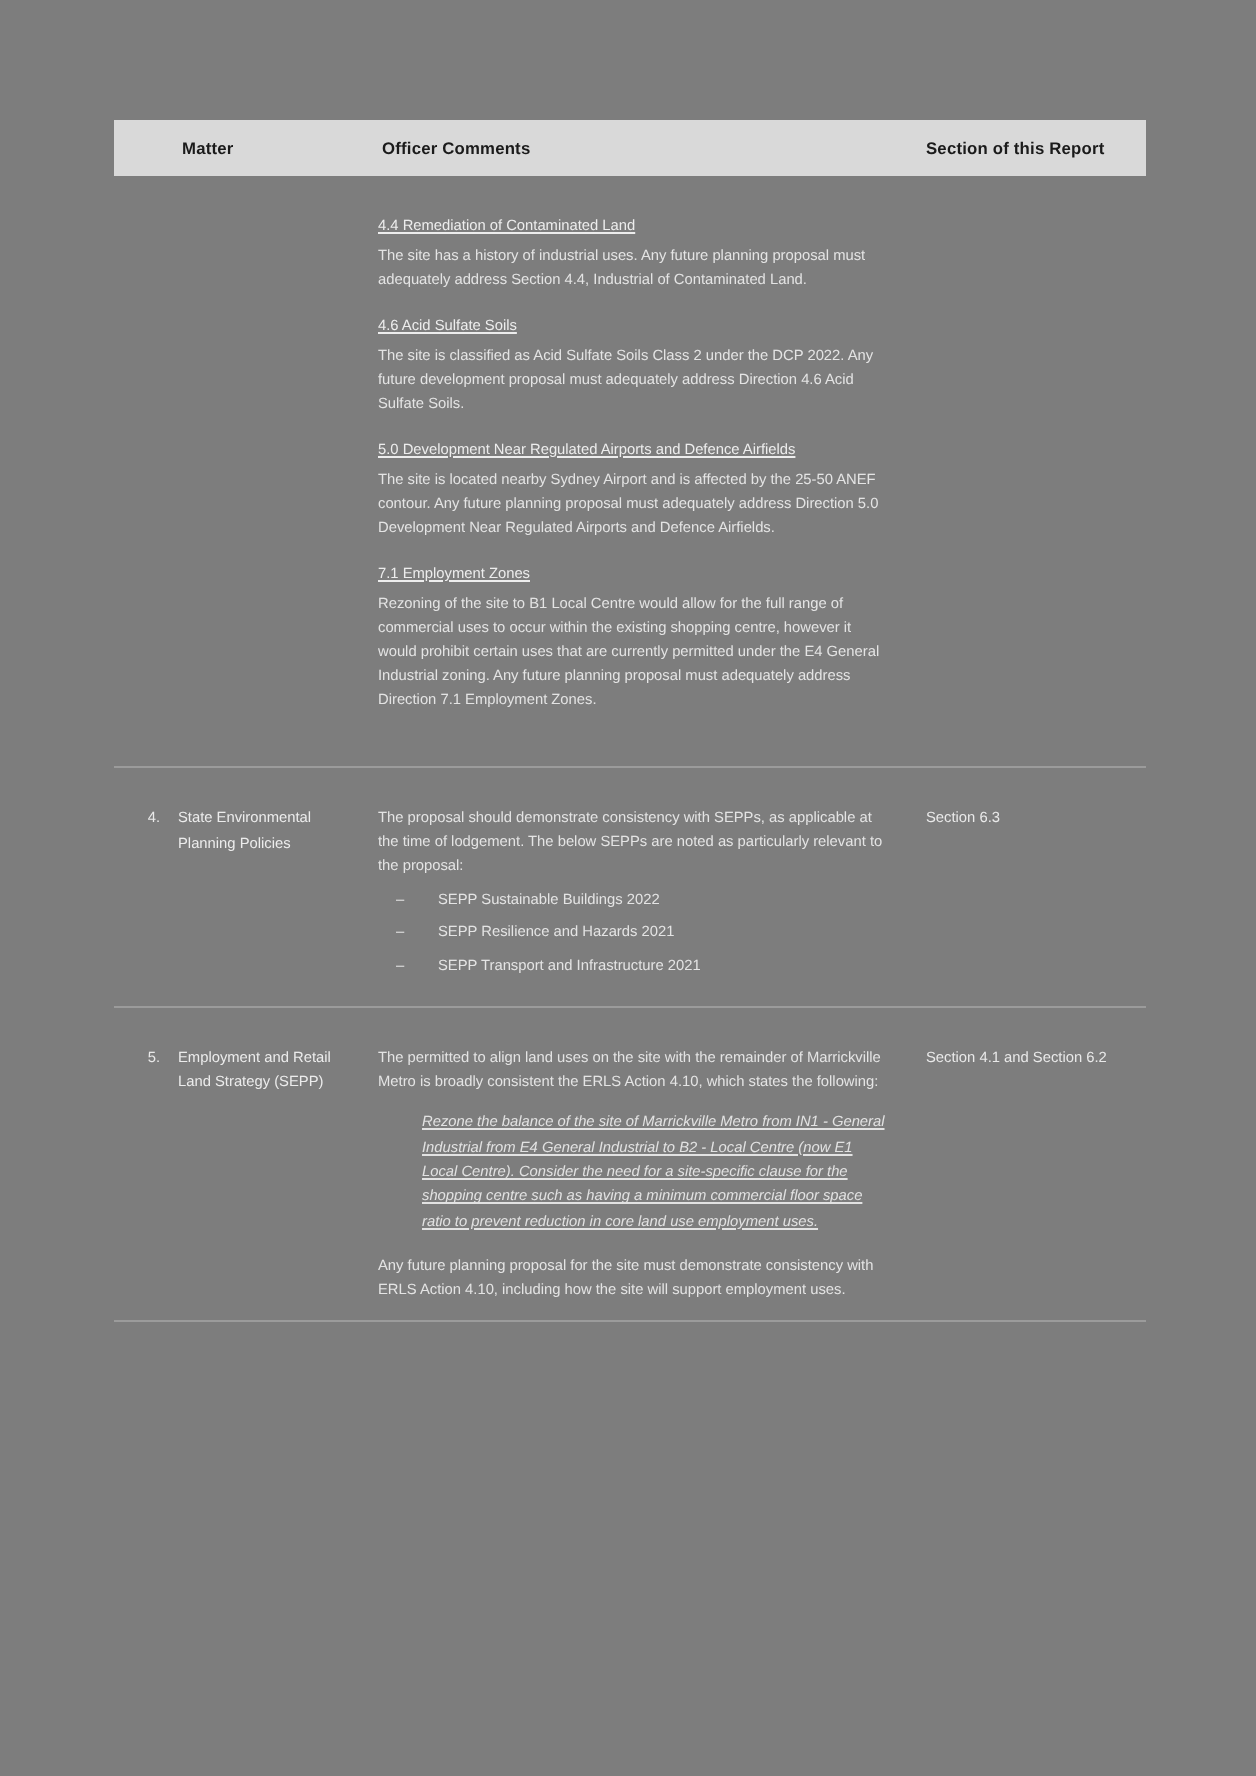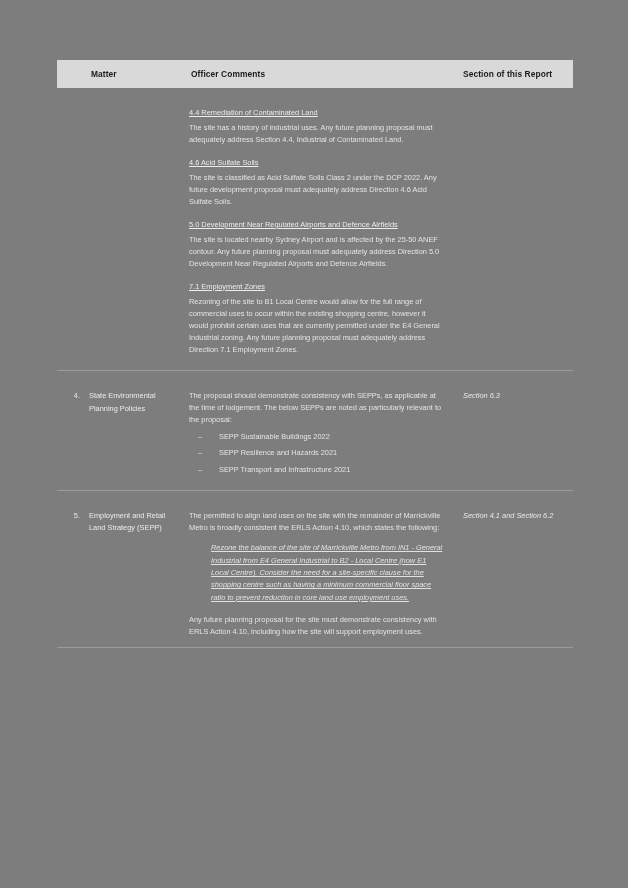--- a/index.html
+++ b/index.html
@@ -75,29 +75,28 @@
     font-size: 7.4px;
     line-height: 1.75;
     color: #ececec;
     padding-left: 4px;
   }
   td.section-cell {
     font-size: 7.4px;
     line-height: 1.75;
     color: #e9e9e9;
     padding-left: 6px;
-    font-style: italic;
   }
   td.comments-cell {
     padding-left: 4px;
     padding-right: 14px;
   }
 
   .blk { margin: 0 0 11px 0; }
-  .blk:last-child { margin-bottom: 5px; }
+  .blk:last-child { margin-bottom: 18px; }
 
   .sub-head {
     text-decoration: underline;
     margin: 0 0 3px 0;
     color: #ededed;
   }
   .para { margin: 0; }
 
   .bullets {
     list-style: none;

